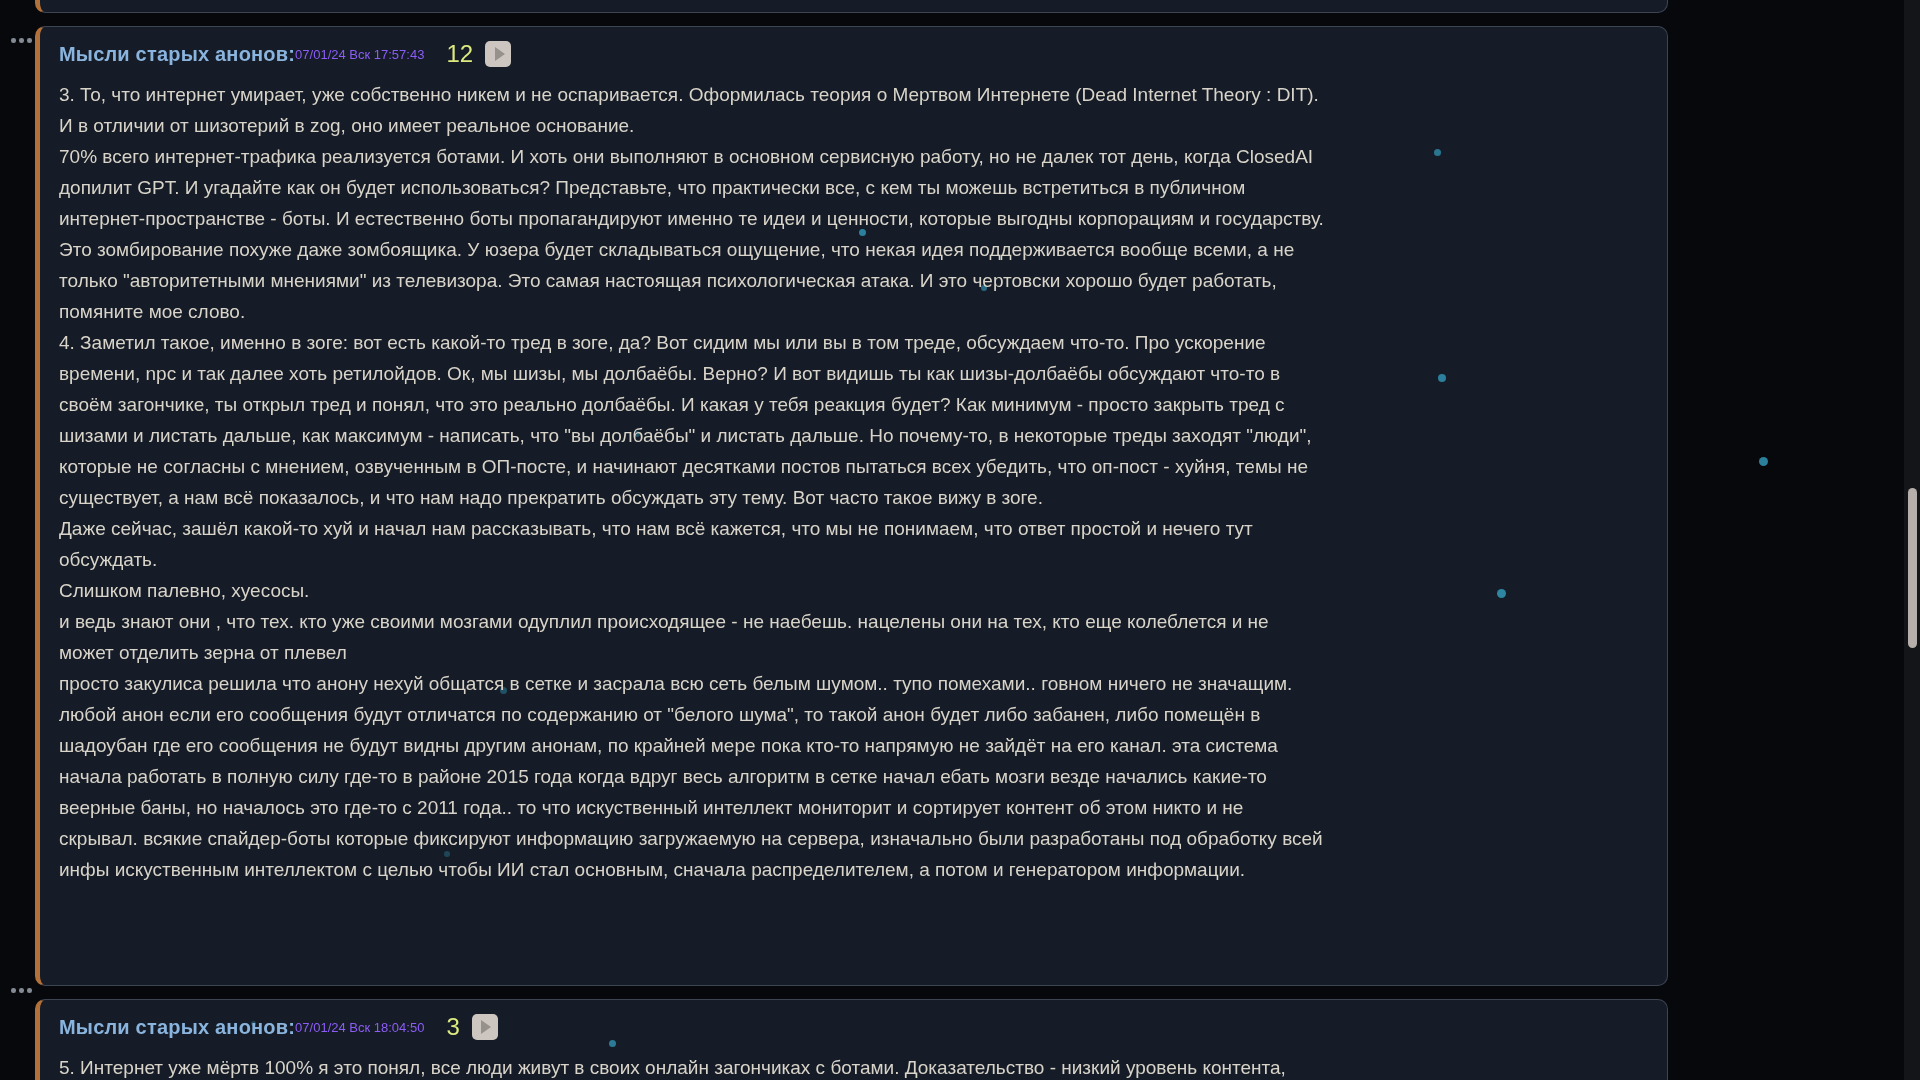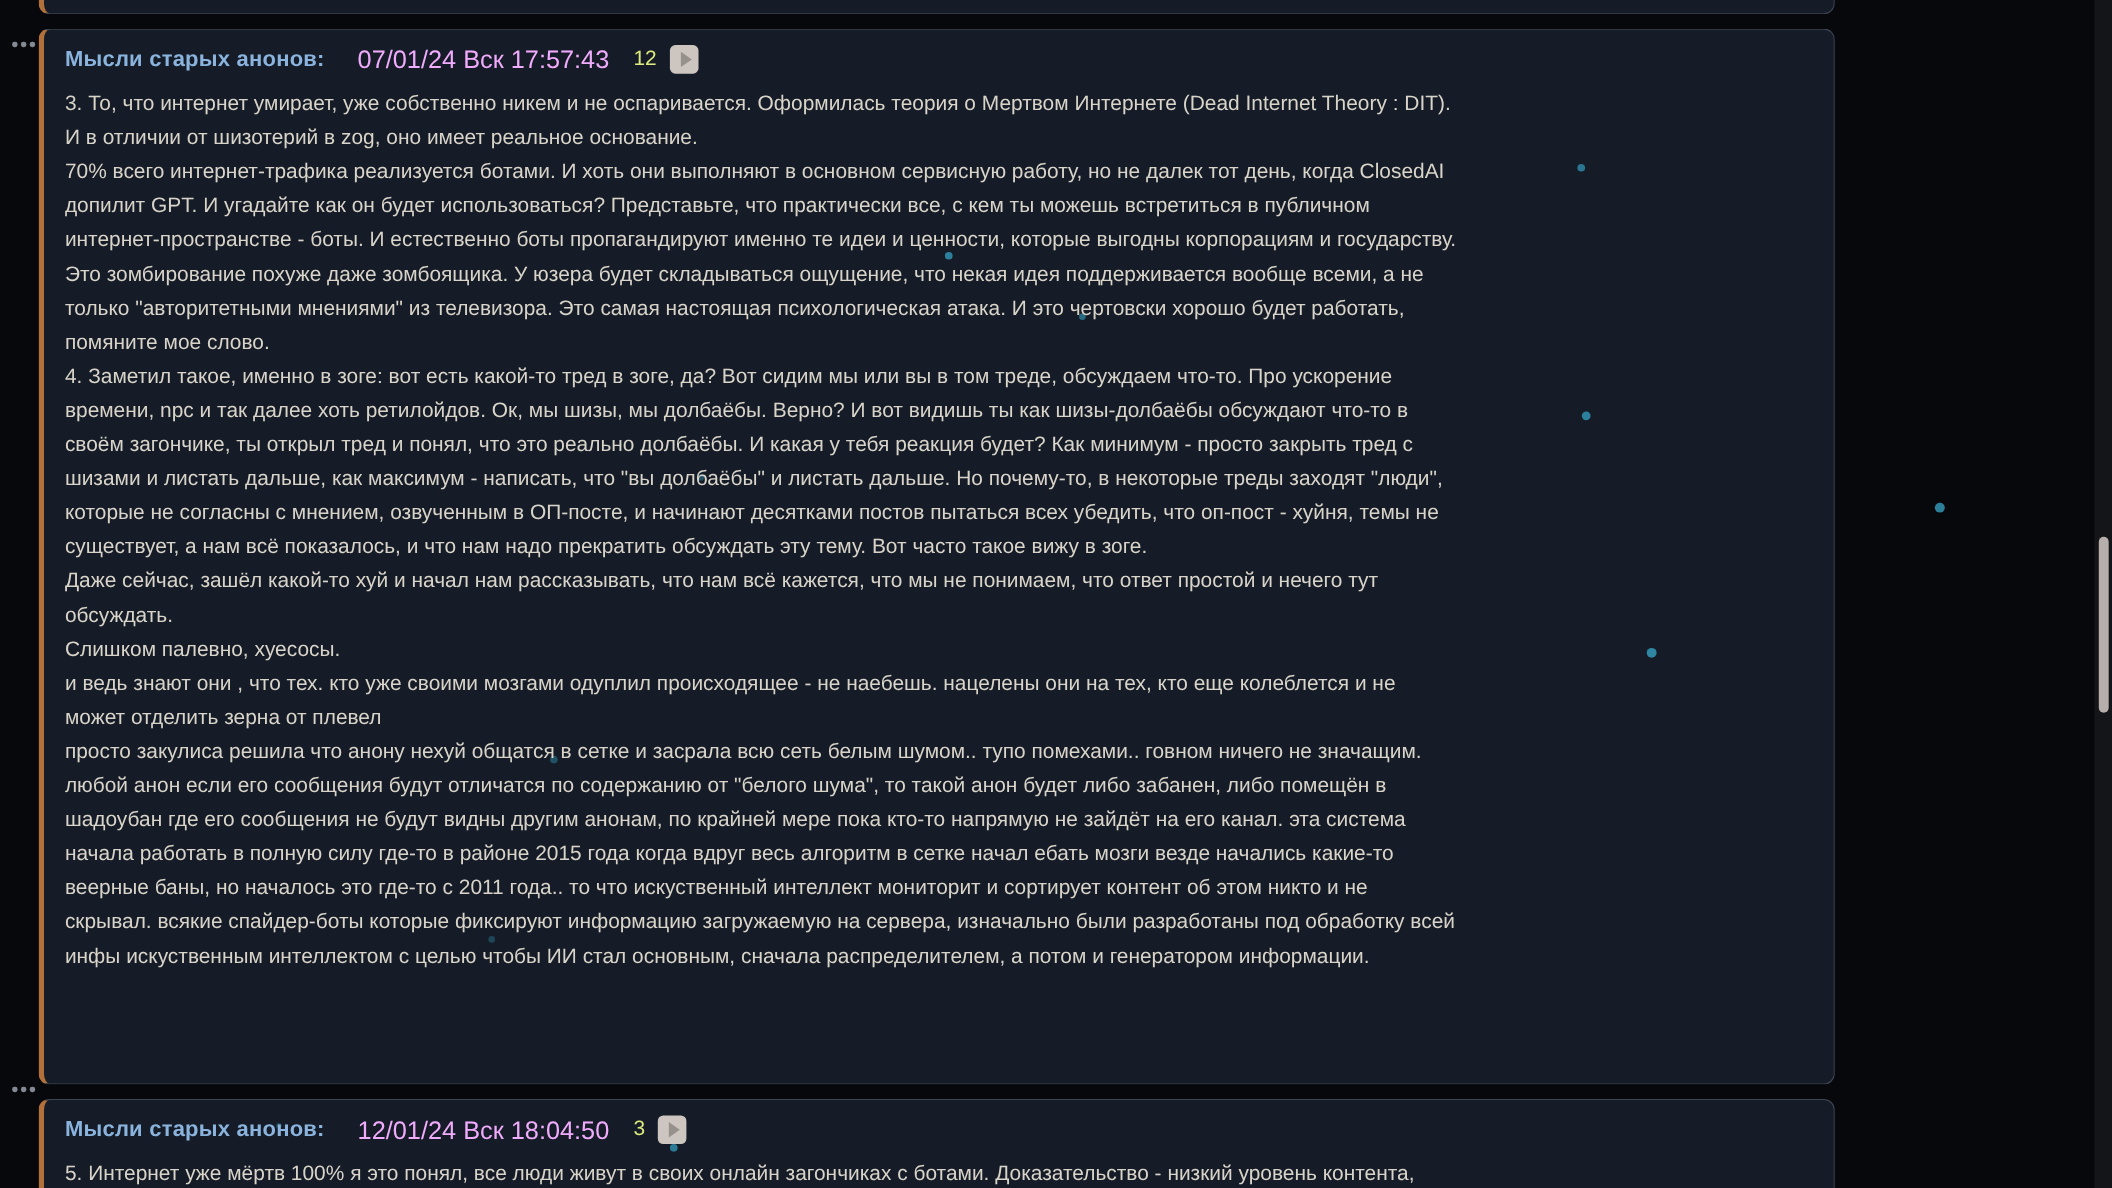--- a/index.html
+++ b/index.html
@@ -18,22 +18,22 @@
     border-left:5px solid #b2713a;
     border-radius:10px;
   }
   .post-sliver { top:-27px; height:40px; }
   .post-main   { top:26px;  height:960px; overflow:hidden; }
   .post-second { top:999px; height:300px; overflow:hidden; }
 
   .post-inner { position:relative; z-index:3; padding:14px 24px 0 19px; }
   .post-header { display:flex; align-items:center; height:26px; }
   .author { color:#8ab4de; font-weight:bold; font-size:20px; letter-spacing:0.2px; }
-  .date   { color:#f0abfc; font-size:23px; margin-left:30px; }
-  .count  { color:#dcea7e; font-size:19px; margin-left:22px; cursor:pointer; }
+  .date   { color:#8b5cf6; font-size:13px; }
+  .count  { color:#dcea7e; font-size:24px; margin-left:22px; cursor:pointer; }
   .goto-btn {
     margin-left:12px; width:26px; height:26px; background:#cdc6c0;
     border-radius:5px; display:flex; align-items:center; justify-content:center;
     cursor:pointer; flex:0 0 auto;
   }
   .goto-btn .tri {
     width:0; height:0; margin-left:3px;
     border-left:10px solid #96918b;
     border-top:7px solid transparent;
     border-bottom:7px solid transparent;
@@ -105,21 +105,21 @@
 Слишком палевно, хуесосы.
 и ведь знают они , что тех. кто уже своими мозгами одуплил происходящее - не наебешь. нацелены они на тех, кто еще колеблется и не может отделить зерна от плевел
 просто закулиса решила что анону нехуй общатся в сетке и засрала всю сеть белым шумом.. тупо помехами.. говном ничего не значащим. любой анон если его сообщения будут отличатся по содержанию от "белого шума", то такой анон будет либо забанен, либо помещён в шадоубан где его сообщения не будут видны другим анонам, по крайней мере пока кто-то напрямую не зайдёт на его канал. эта система начала работать в полную силу где-то в районе 2015 года когда вдруг весь алгоритм в сетке начал ебать мозги везде начались какие-то веерные баны, но началось это где-то с 2011 года.. то что искуственный интеллект мониторит и сортирует контент об этом никто и не скрывал. всякие спайдер-боты которые фиксируют информацию загружаемую на сервера, изначально были разработаны под обработку всей инфы искуственным интеллектом с целью чтобы ИИ стал основным, сначала распределителем, а потом и генератором информации.</div>
   </div>
 </div>
 
 <div class="post post-second">
   <div class="post-inner">
     <div class="post-header">
       <span class="author">Мысли старых анонов:</span>
-      <span class="date">12/01/24 Вск 18:04:50</span>
+      <span class="date">07/01/24 Вск 18:04:50</span>
       <span class="count">3</span>
       <span class="goto-btn">
           <span class="tri"></span>
         </span>
     </div>
     <div class="post-body">5. Интернет уже мёртв 100% я это понял, все люди живут в своих онлайн загончиках с ботами. Доказательство - низкий уровень контента, низкий уровнь обсуждения и дискуссий. После 2012го нет никакого контента, никаких идей, ничего. Нейросеть</div>
   </div>
 </div>
 
 <div class="scroll-track">

